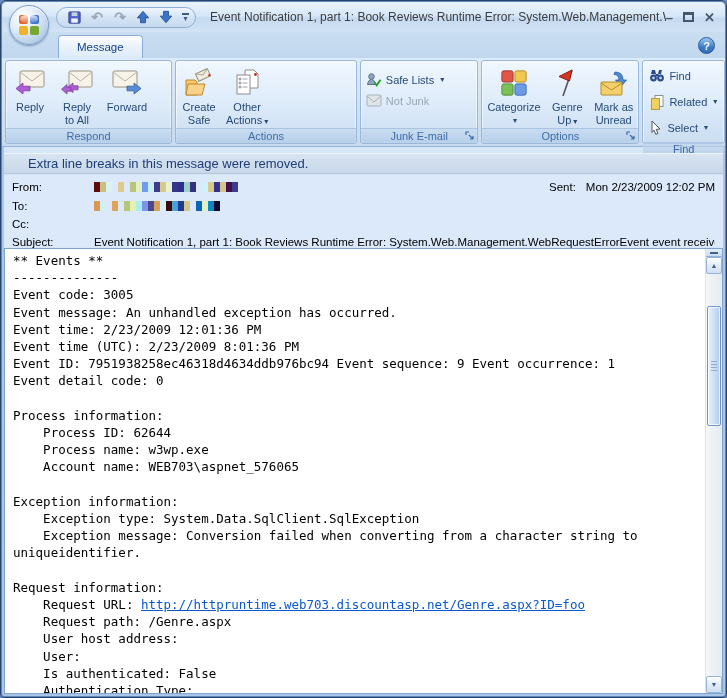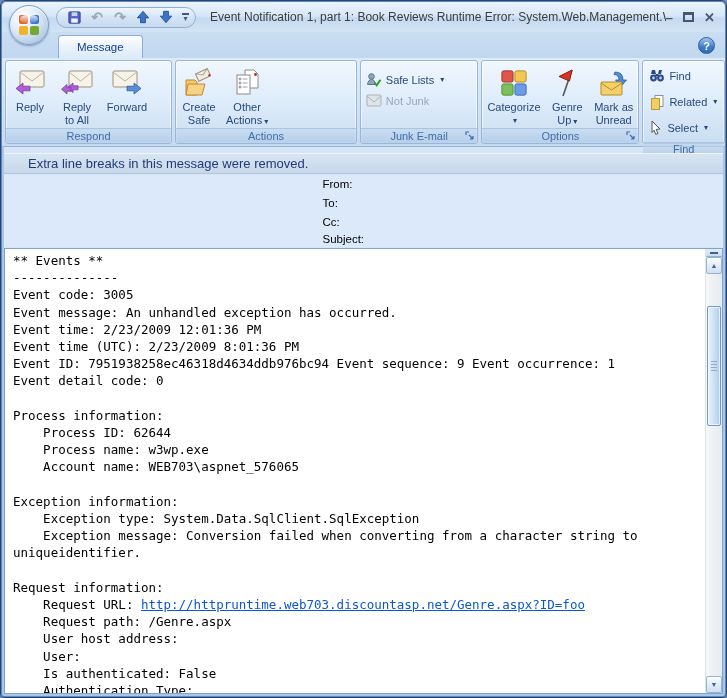--- a/index.html
+++ b/index.html
@@ -116,21 +116,21 @@
   .infobar {
     position:absolute; top:152px; left:3px; right:3px; height:21px;
     background:linear-gradient(#d8e4f2,#c8d8ea);
     border-top:1px solid #eef5fc; border-bottom:1px solid #b4c6dc;
     color:#1e3c78; font-size:13px; display:flex; align-items:center; padding-left:24px;
   }
 
   
   .header { position:absolute; top:174px; left:3px; right:3px; height:72px;
     background:#dbe9fa; font-size:11.5px; color:#000; padding:3px 8px 0 8px; }
-  .hrow { display:flex; align-items:center; height:17px; margin-bottom:2px;flex-direction:column; }
+  .hrow { display:flex; align-items:center; height:17px; margin-bottom:2px; }
   .hrow.cc { height:15px; }
   .hlabel { width:82px; flex:0 0 82px; }
   .mosaic { display:flex; align-items:center; height:11px; }
   .mcell { width:6px; height:10px; display:inline-block; }
   .sent-wrap { margin-left:auto; display:flex; align-items:center; }
   .sent-label { margin-right:10px; }
   .subject-value { white-space:nowrap; overflow:hidden; }
 
   
   .bodywrap {

